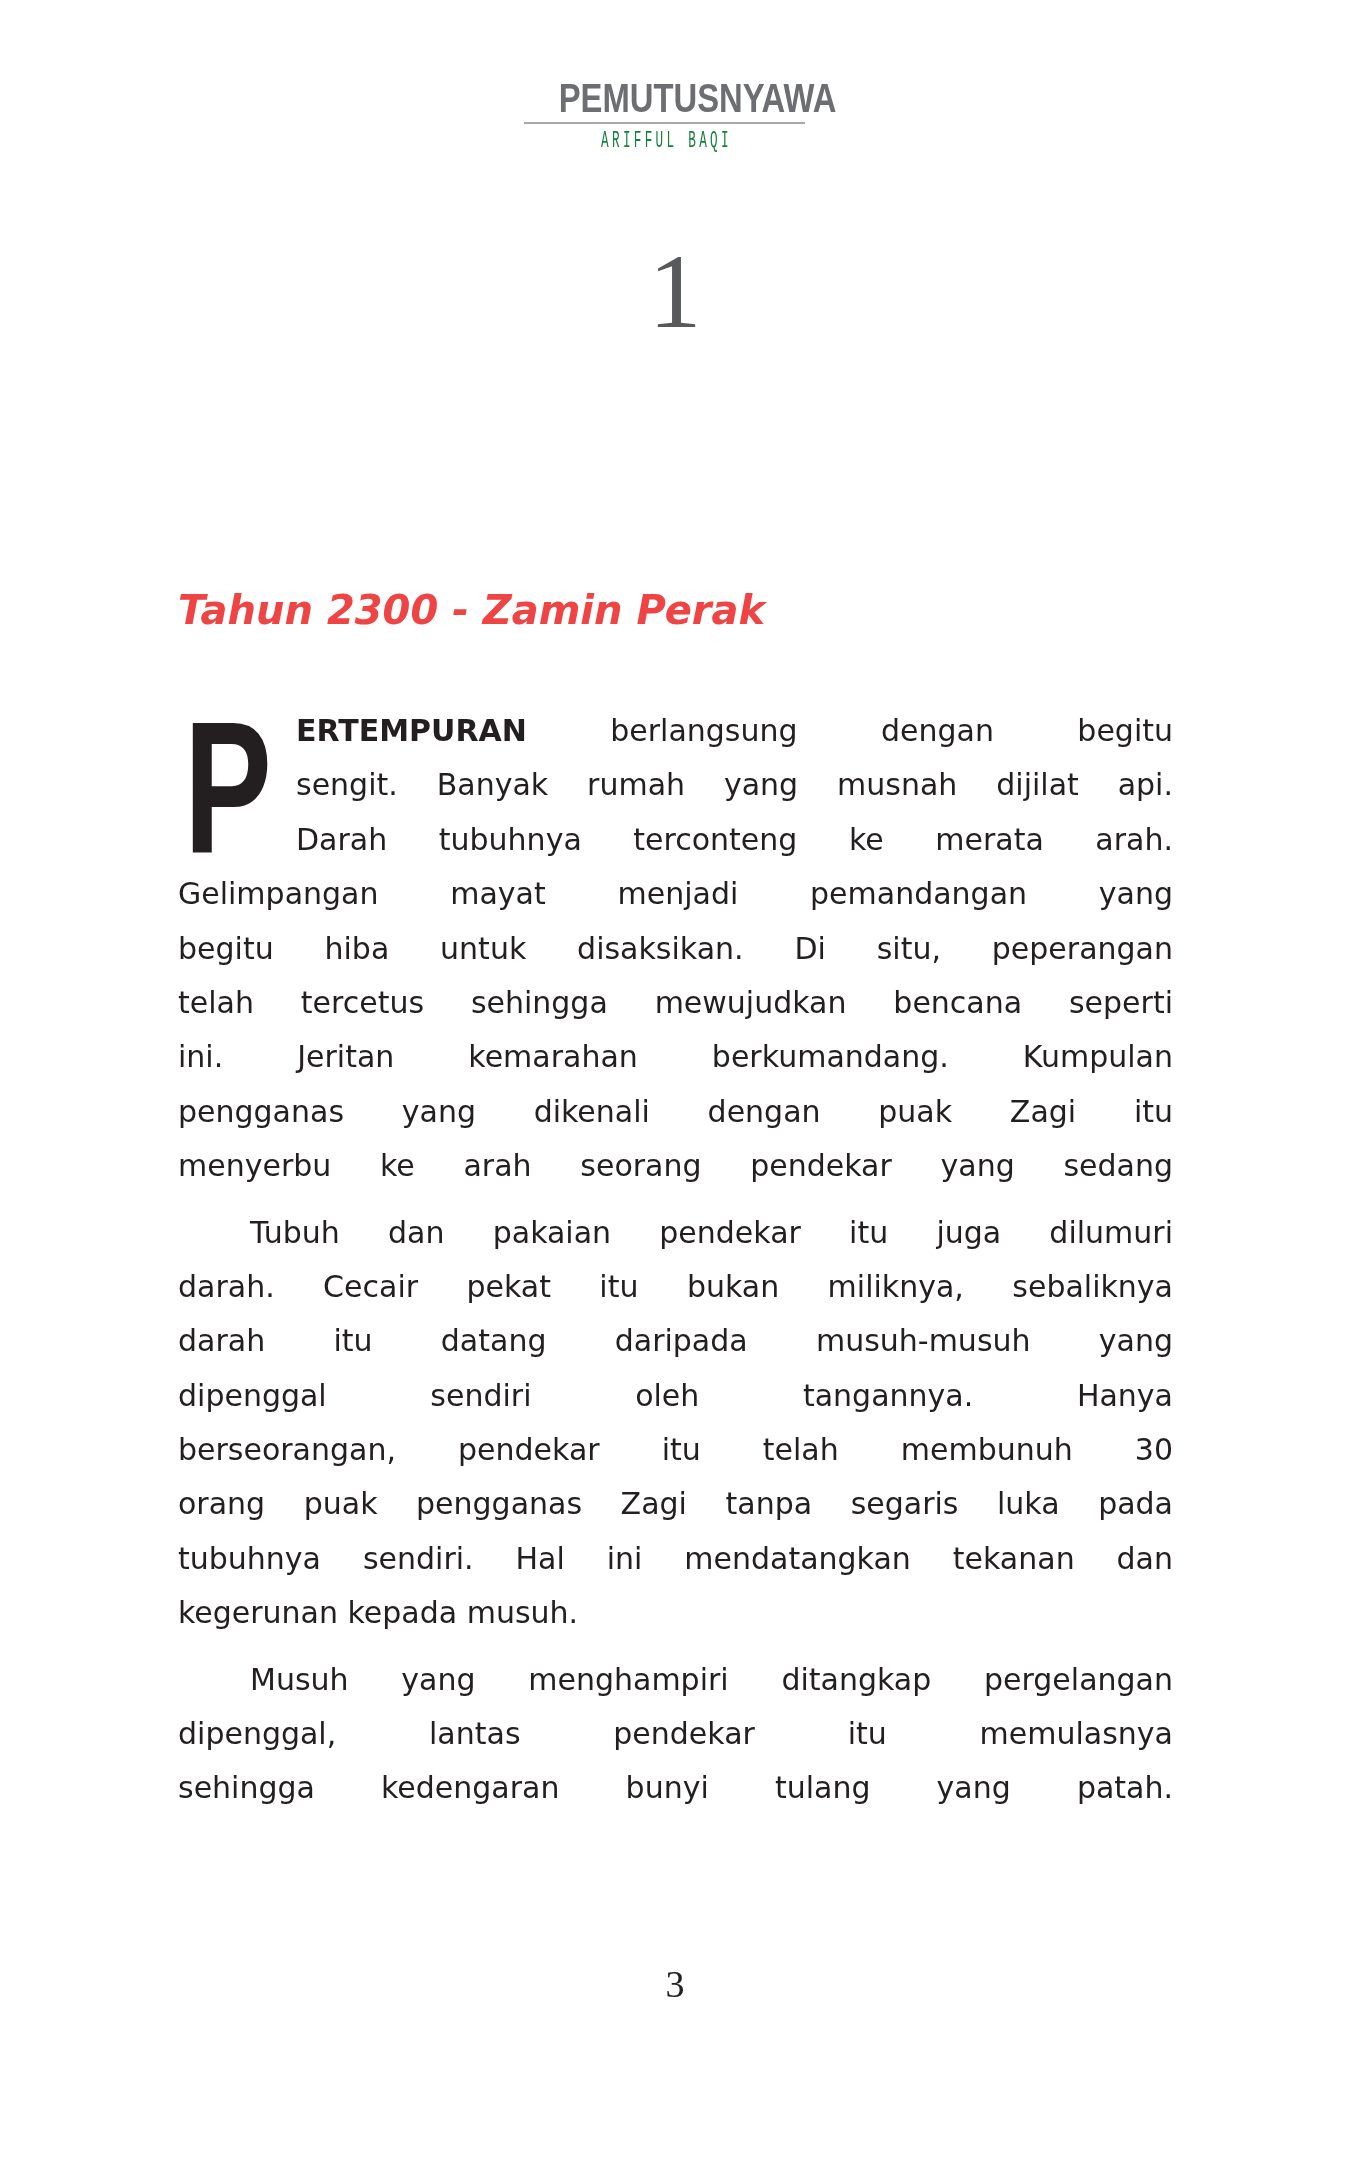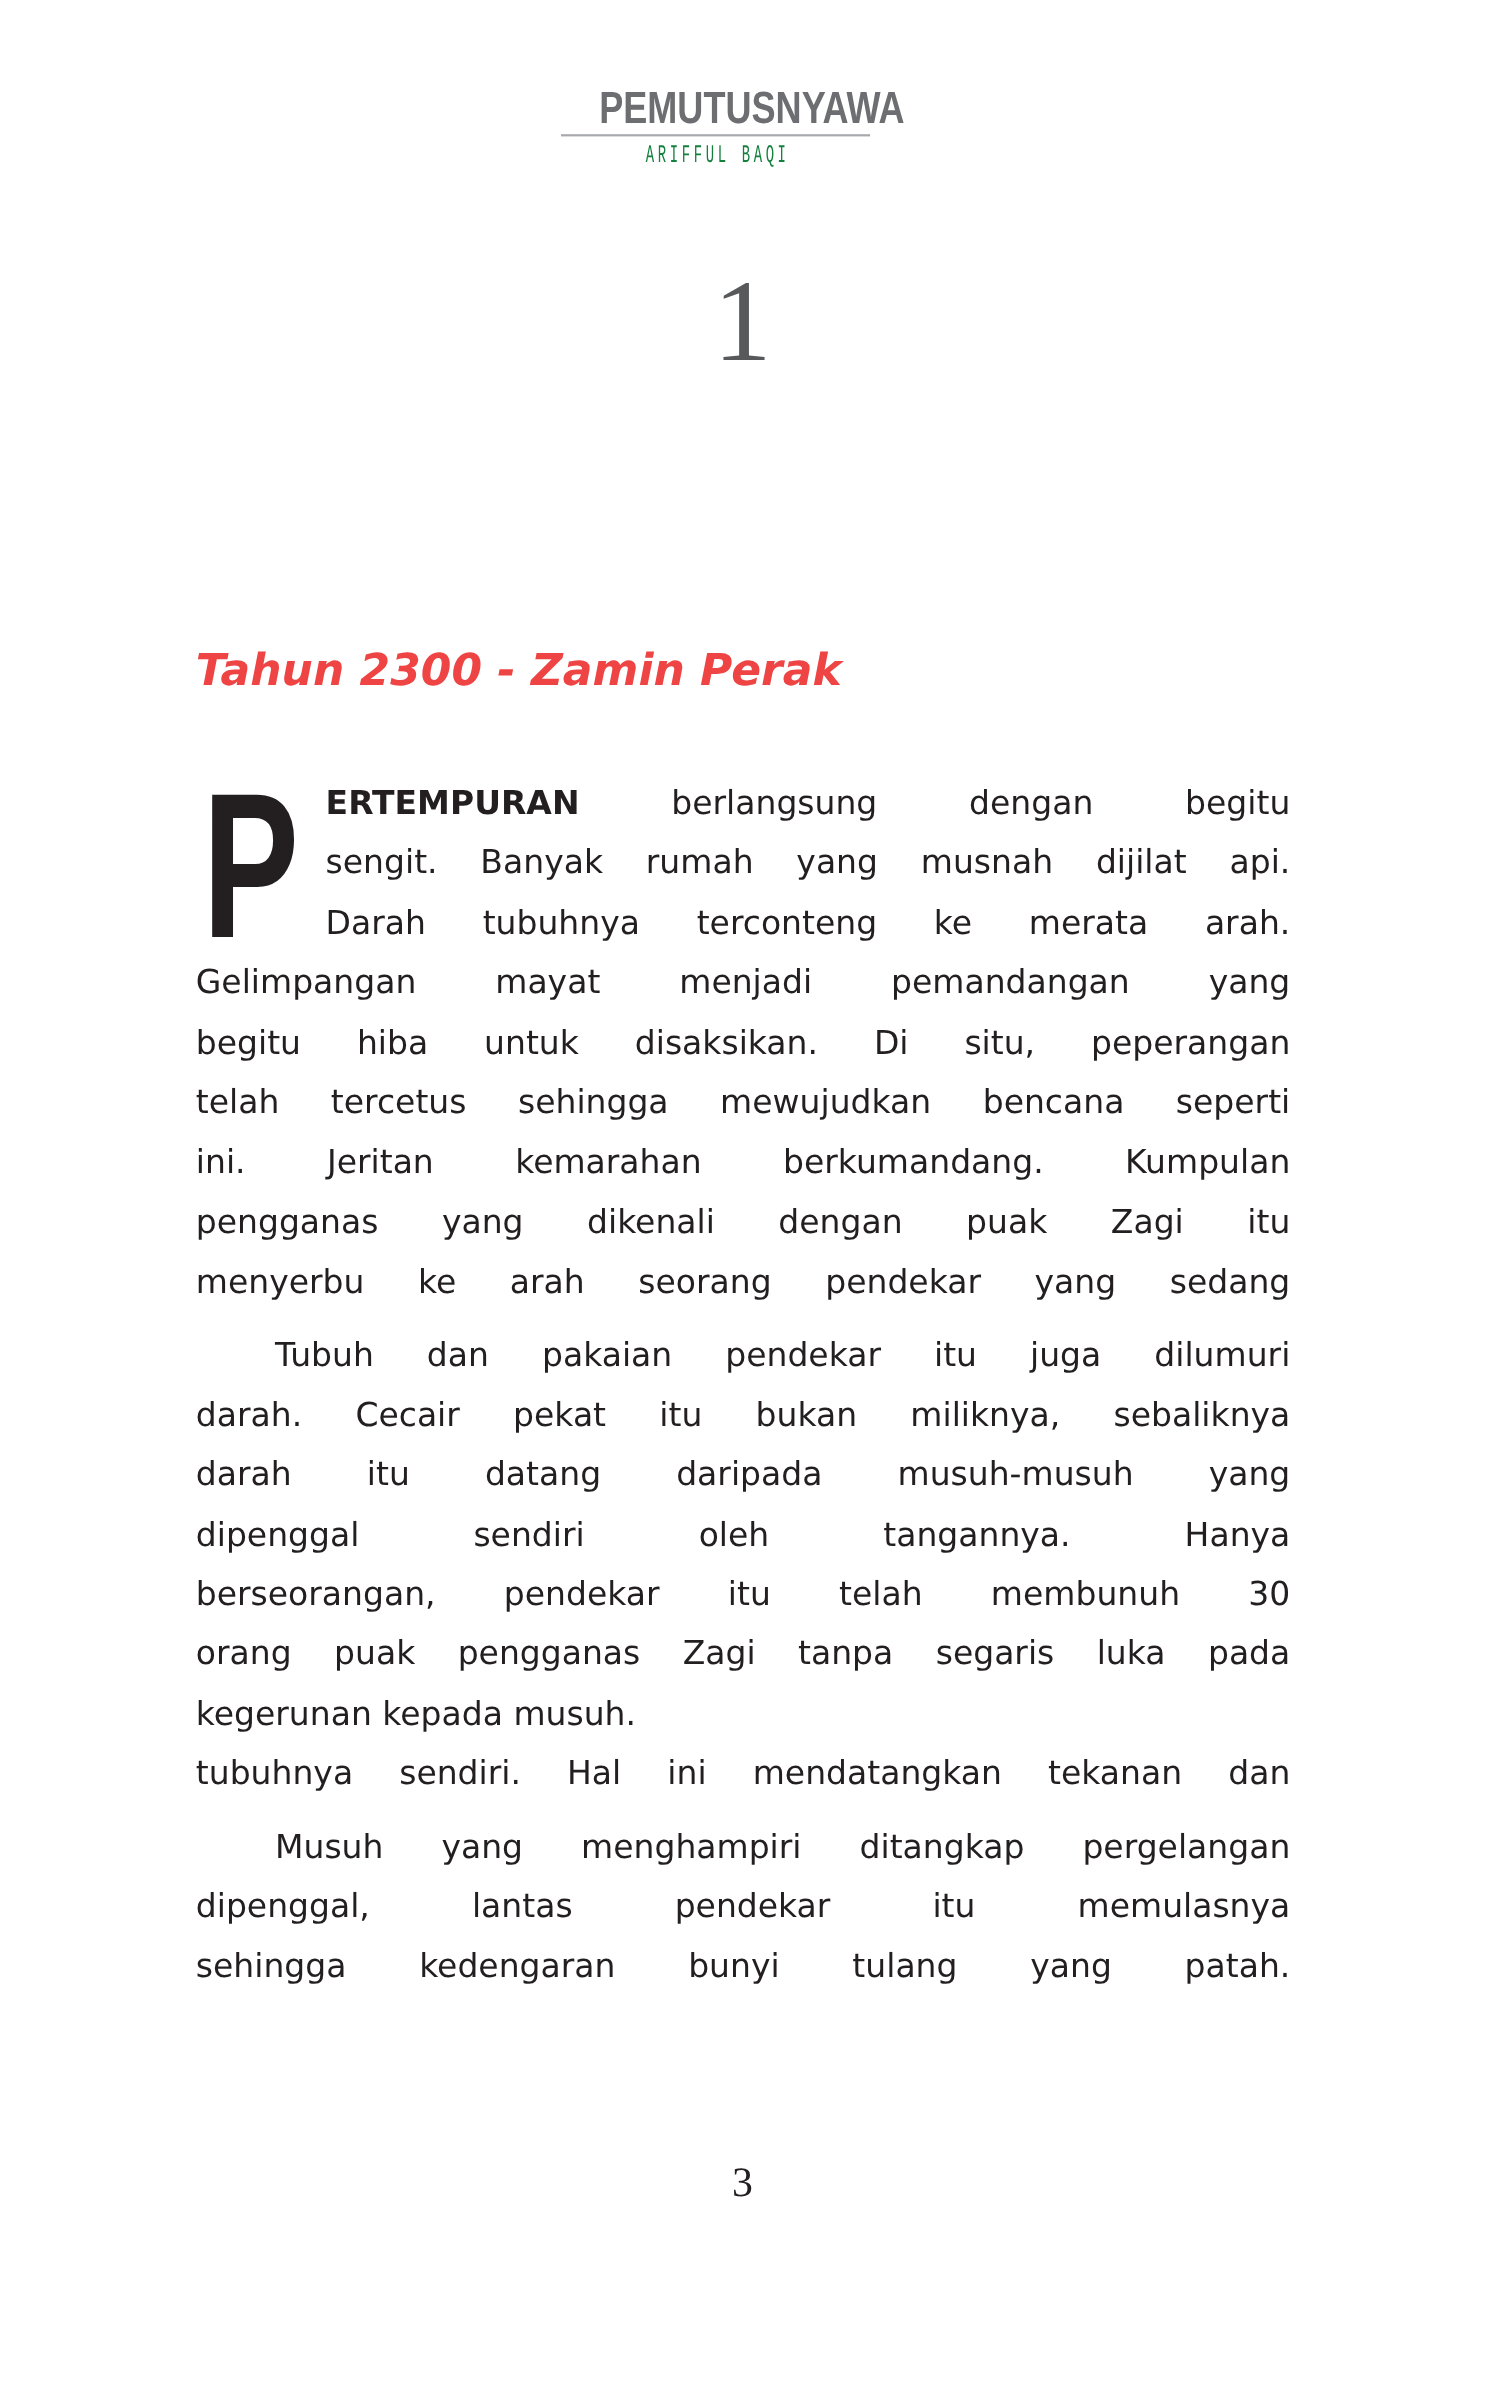--- a/index.html
+++ b/index.html
@@ -1,19 +1,19 @@
 <!DOCTYPE html>
 <html><head>
 <meta charset="utf-8">
 <style>
   html, body { margin: 0; padding: 0; background: #ffffff; }
   body { width: 1350px; height: 2175px; position: relative; overflow: hidden; }
 
   
-  .hdr { position: absolute; left: 510px; top: 76px; width: 281px; height: 80px; }
+  .hdr { position: absolute; left: 524px; top: 76px; width: 281px; height: 80px; }
   .hdr-title {
     position: absolute; left: 0; top: 0; width: 281px; text-align: center;
     font-family: "Liberation Sans", sans-serif; font-weight: bold;
     font-size: 41px; line-height: 44px; color: #6d6e71; letter-spacing: 0px;
     white-space: nowrap;
   }
   .hdr-title span { display: inline-block; transform: scaleX(0.8); transform-origin: center; }
   .hdr-rule { position: absolute; left: 0; top: 46px; width: 281px; height: 2px; background: #a7a9ac; }
   .hdr-author {
     position: absolute; left: 0; top: 52px; width: 281px; text-align: center;
@@ -94,22 +94,22 @@
     <span class="ln">pengganas yang dikenali dengan puak Zagi itu</span>
     <span class="ln">menyerbu ke arah seorang pendekar yang sedang</span>
   </div>
   <div class="para">
     <span class="ln indent">Tubuh dan pakaian pendekar itu juga dilumuri</span>
     <span class="ln">darah. Cecair pekat itu bukan miliknya, sebaliknya</span>
     <span class="ln">darah itu datang daripada musuh-musuh yang</span>
     <span class="ln">dipenggal sendiri oleh tangannya. Hanya</span>
     <span class="ln">berseorangan, pendekar itu telah membunuh 30</span>
     <span class="ln">orang puak pengganas Zagi tanpa segaris luka pada</span>
+    <span class="ln">tubuhnya sendiri. Hal ini mendatangkan tekanan dan</span>
     <span class="ln last">kegerunan kepada musuh.</span>
-    <span class="ln">tubuhnya sendiri. Hal ini mendatangkan tekanan dan</span>
   </div>
   <div class="para">
     <span class="ln indent">Musuh yang menghampiri ditangkap pergelangan</span>
     <span class="ln">dipenggal, lantas pendekar itu memulasnya</span>
     <span class="ln">sehingga kedengaran bunyi tulang yang patah.</span>
   </div>
 </div>
 
 <div class="page-num">3</div>
 

